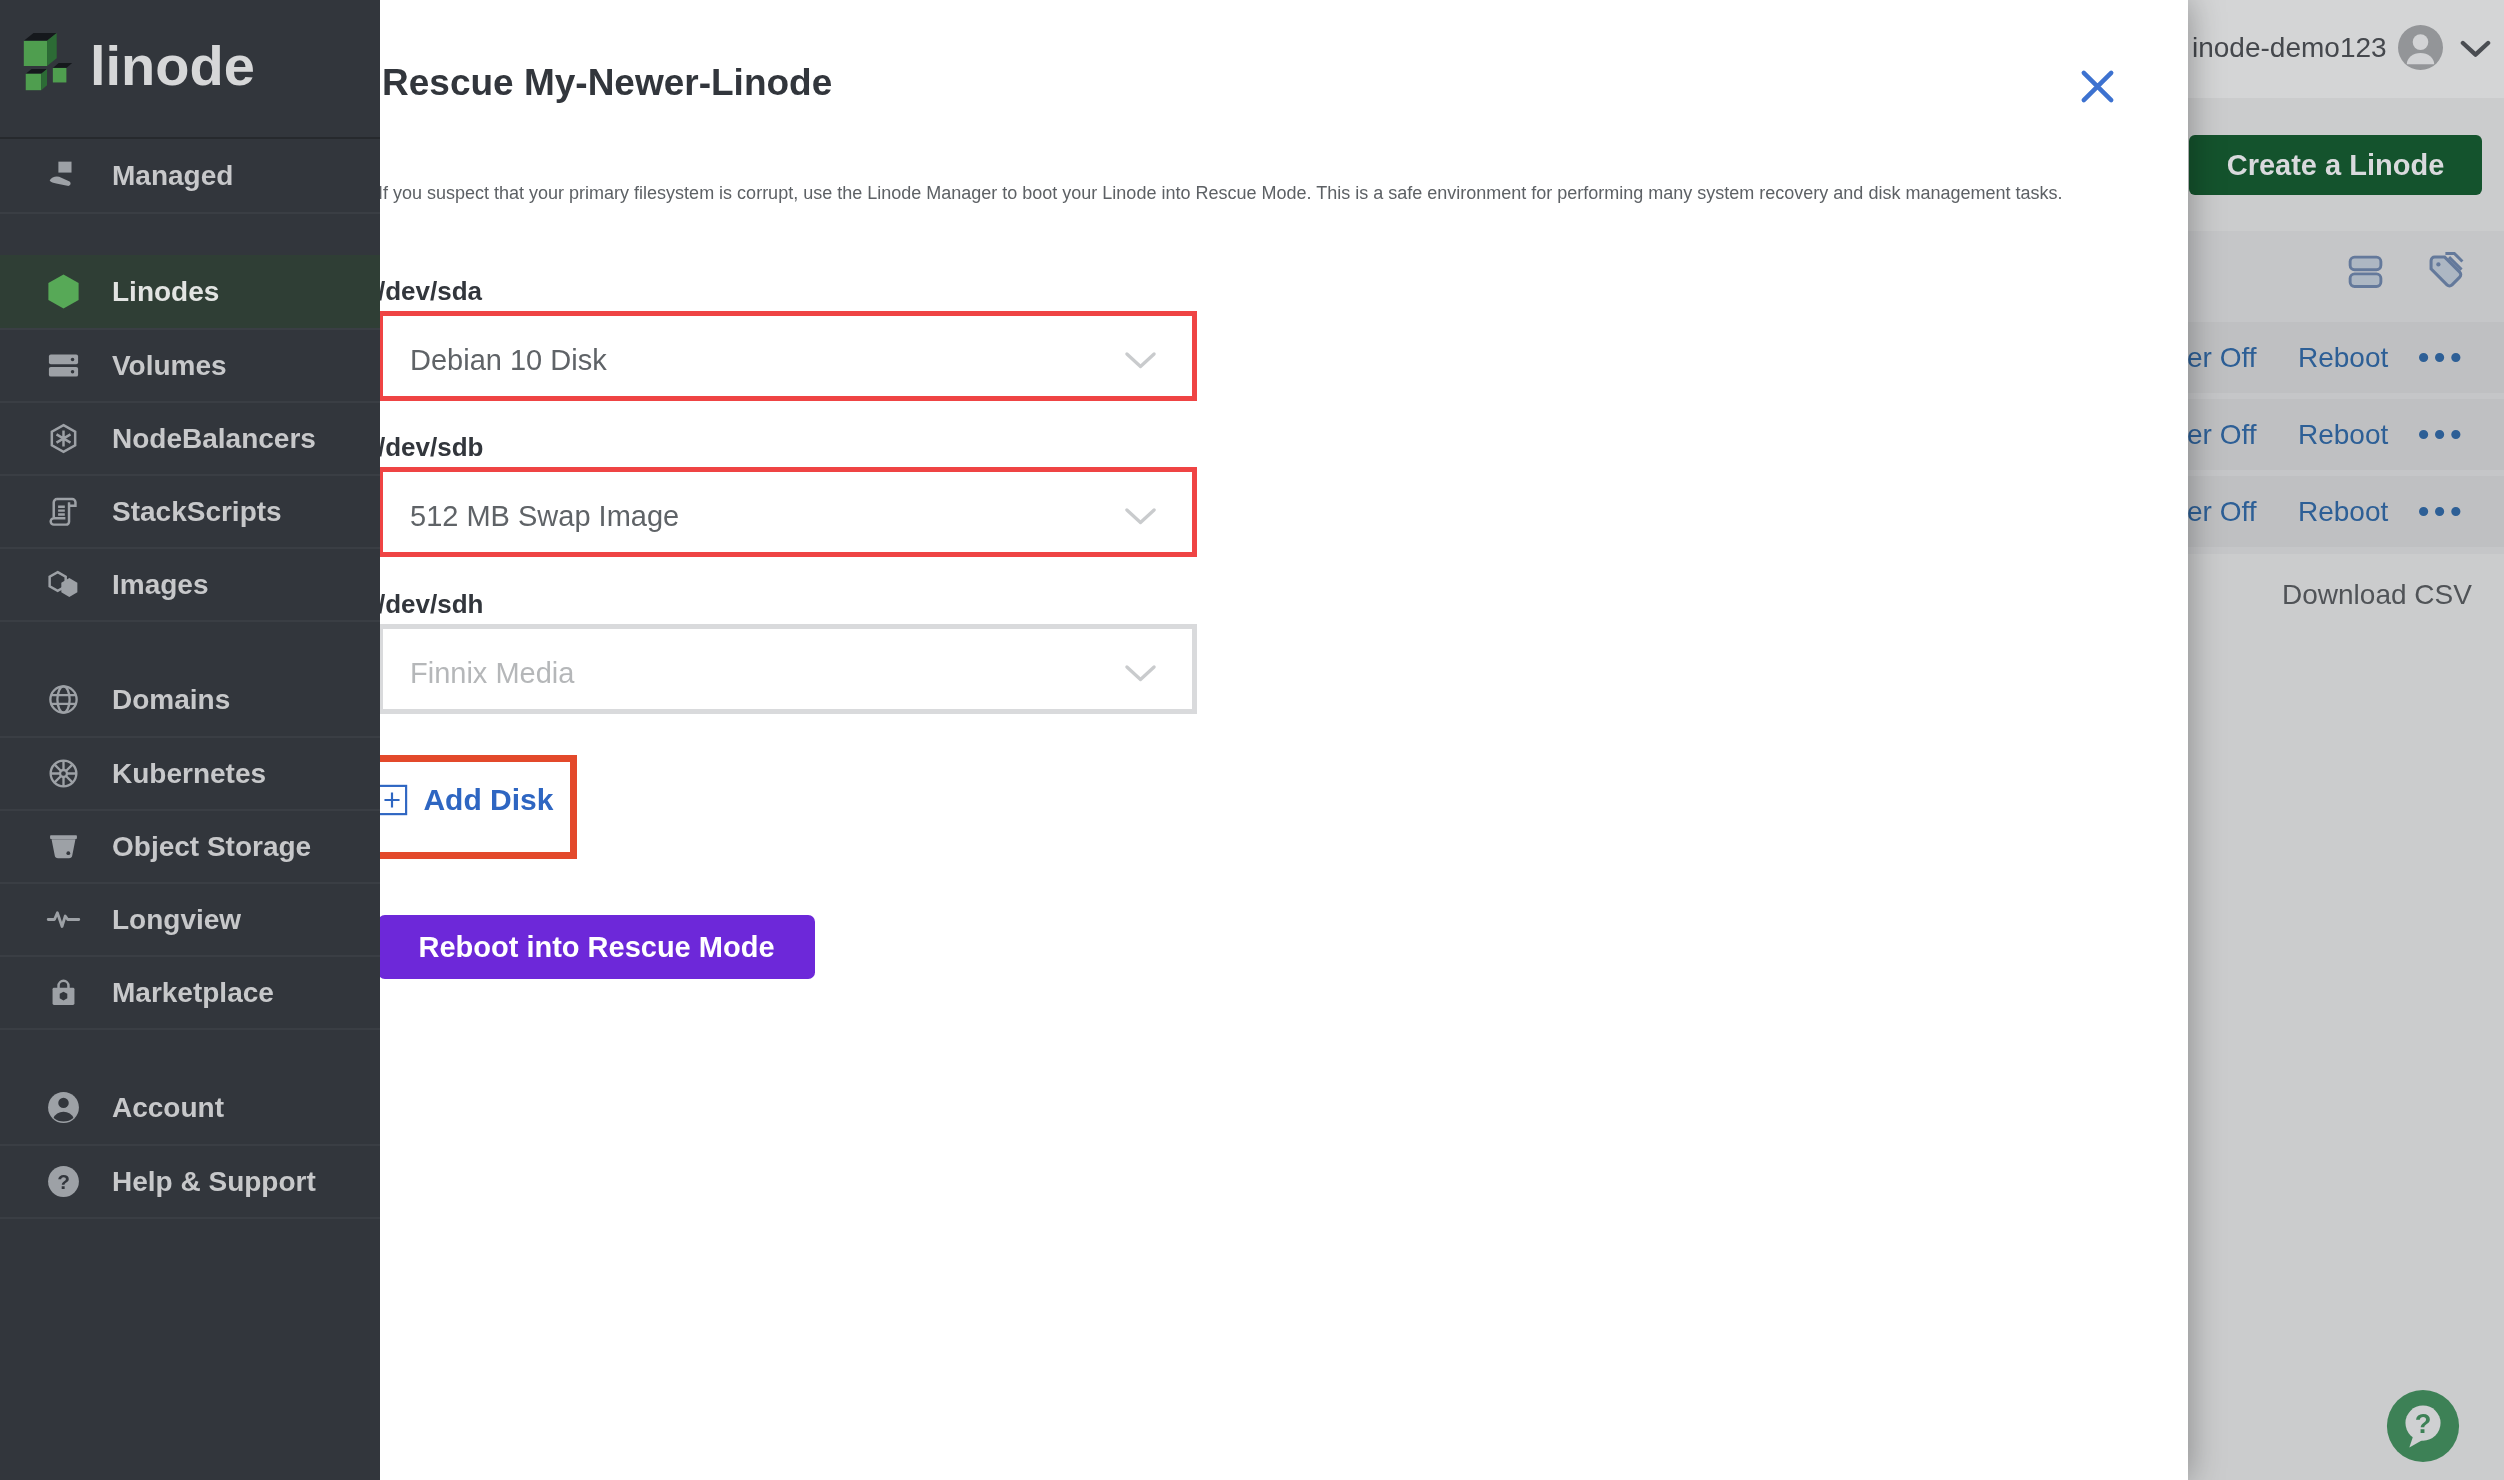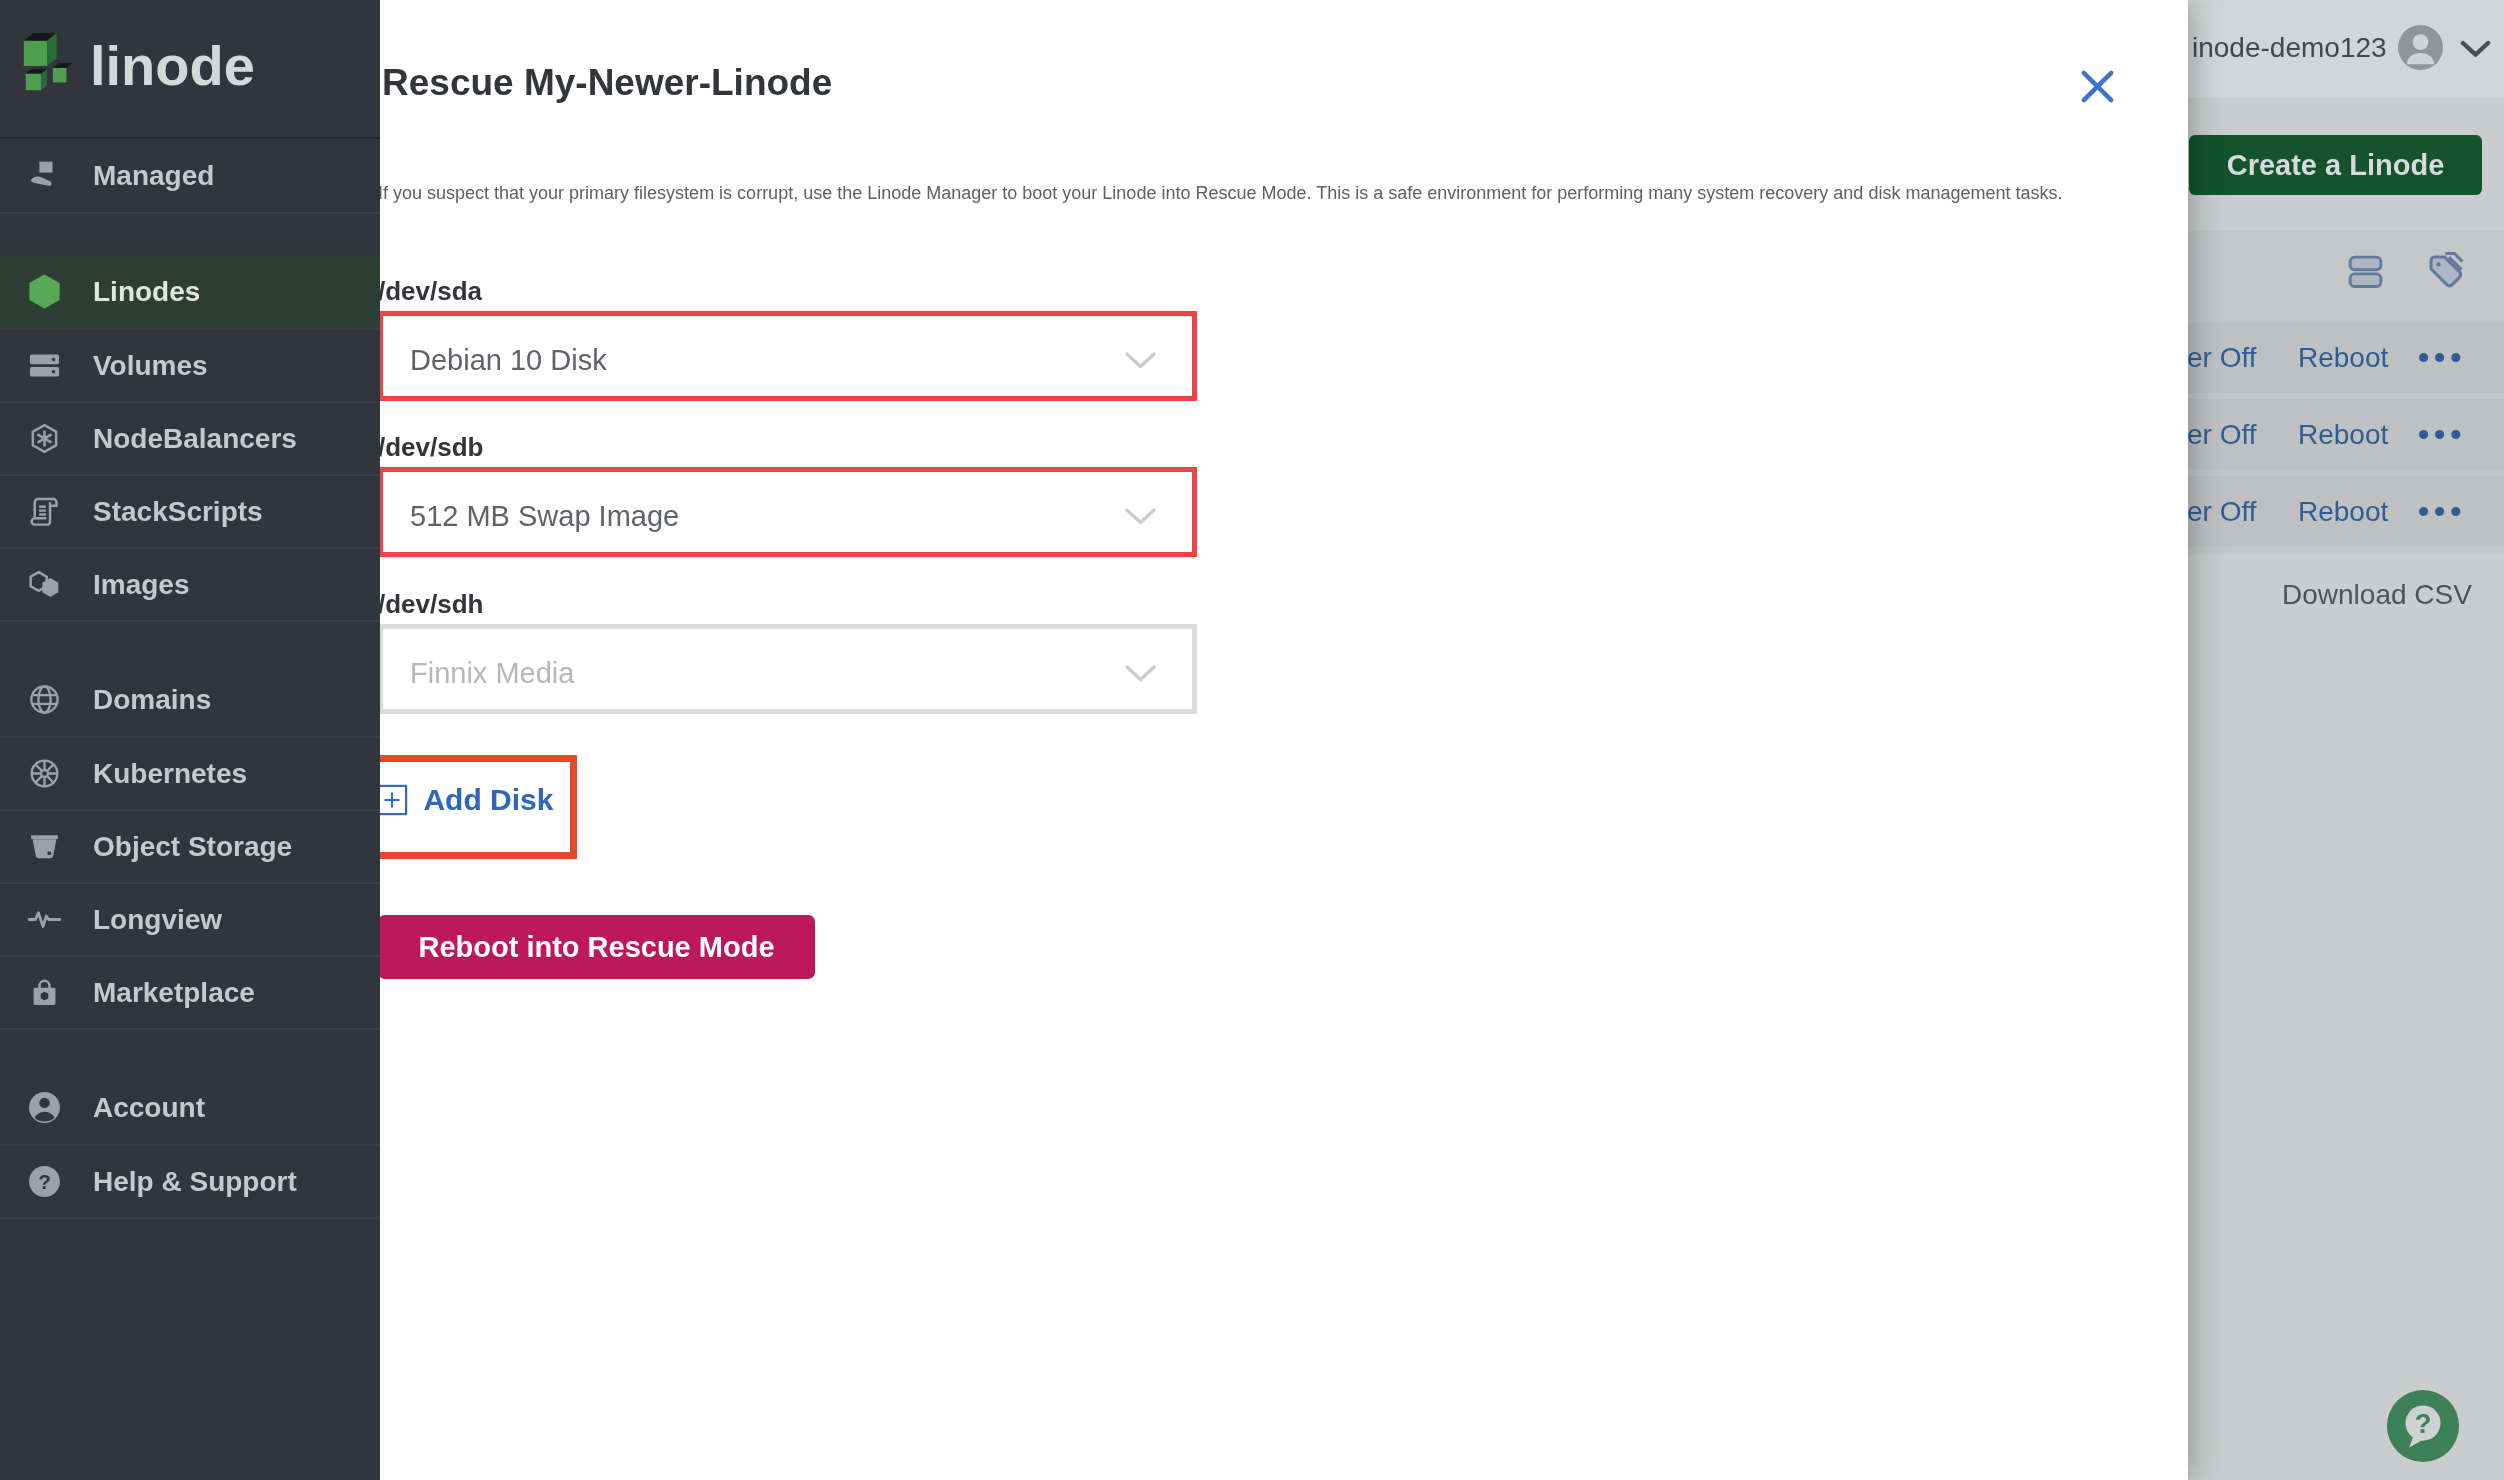--- a/index.html
+++ b/index.html
@@ -29,21 +29,21 @@
   .bg-row .r-more { left:230px; font-size:32px; letter-spacing:4.9px; font-weight:700; }
   .bg-downloadcsv { position:absolute; left:2282px; top:579px; font-size:28px; color:#505357; z-index:1; }
   .help-fab { position:absolute; left:2384px; top:1387px; width:78px; height:78px; z-index:1; }
 
   
   .sidebar { position:absolute; left:0; top:0; width:380px; height:1480px; background:#32363c; z-index:4; }
   .logo-block { height:139px; position:relative; border-bottom:2px solid #26292d; }
   .logo-icon { position:absolute; left:17.6px; top:25px; width:60px; height:82px; }
   .logo-text { position:absolute; left:90px; top:33px; font-size:56px; font-weight:700; color:#d6d7d8; letter-spacing:0px; }
   .nav-group { border-bottom:2px solid #3a3e44; margin-bottom:41px; }
-  .nav-item { height:73px; border-top:2px solid #3a3e44; display:flex; align-items:center; padding-left:23px; cursor:pointer; }
+  .nav-item { height:73px; border-top:2px solid #3a3e44; display:flex; align-items:center; padding-left:42px; cursor:pointer; }
   .nav-group .nav-item:first-child { border-top:none; }
   .nav-item.selected { background:#2f3e35; }
   .nav-icon { width:43px; margin-right:27px; display:flex; align-items:center; justify-content:center; flex:none; }
   .nav-label { font-size:28px; font-weight:600; color:#c7c8ca; white-space:nowrap; }
   .nav-item.selected .nav-label { color:#e2e4e2; }
 
   
   .drawer {
     position:absolute; left:314px; top:0; width:1874px; height:1480px; background:#ffffff; z-index:3;
     box-shadow:0 0 33px rgba(0,0,0,0.35);
@@ -67,21 +67,21 @@
   }
   .add-disk-btn {
     position:absolute; left:7.8px; top:7.8px; display:flex; align-items:center;
     background:none; border:none; cursor:pointer; height:60px;
   }
   .add-disk-btn .plus-ic { width:32px; height:32px; margin-right:15.6px; flex:none; }
   .add-disk-btn .add-label { font-size:30px; font-weight:700; color:#2e66c2; white-space:nowrap; }
 
   .submit-btn {
     position:absolute; left:64px; top:915px; width:437px; height:64px;
-    background:#be185d; border:none; border-radius:6.8px;
+    background:#6d28d9; border:none; border-radius:6.8px;
     color:#ffffff; font-size:29px; font-weight:700;
     display:flex; align-items:center; justify-content:center; cursor:pointer;
   }
 </style>
 </head>
 <body>
 
 <div class="bg-header"></div>
 
 <div class="bg-username">inode-demo123</div>

